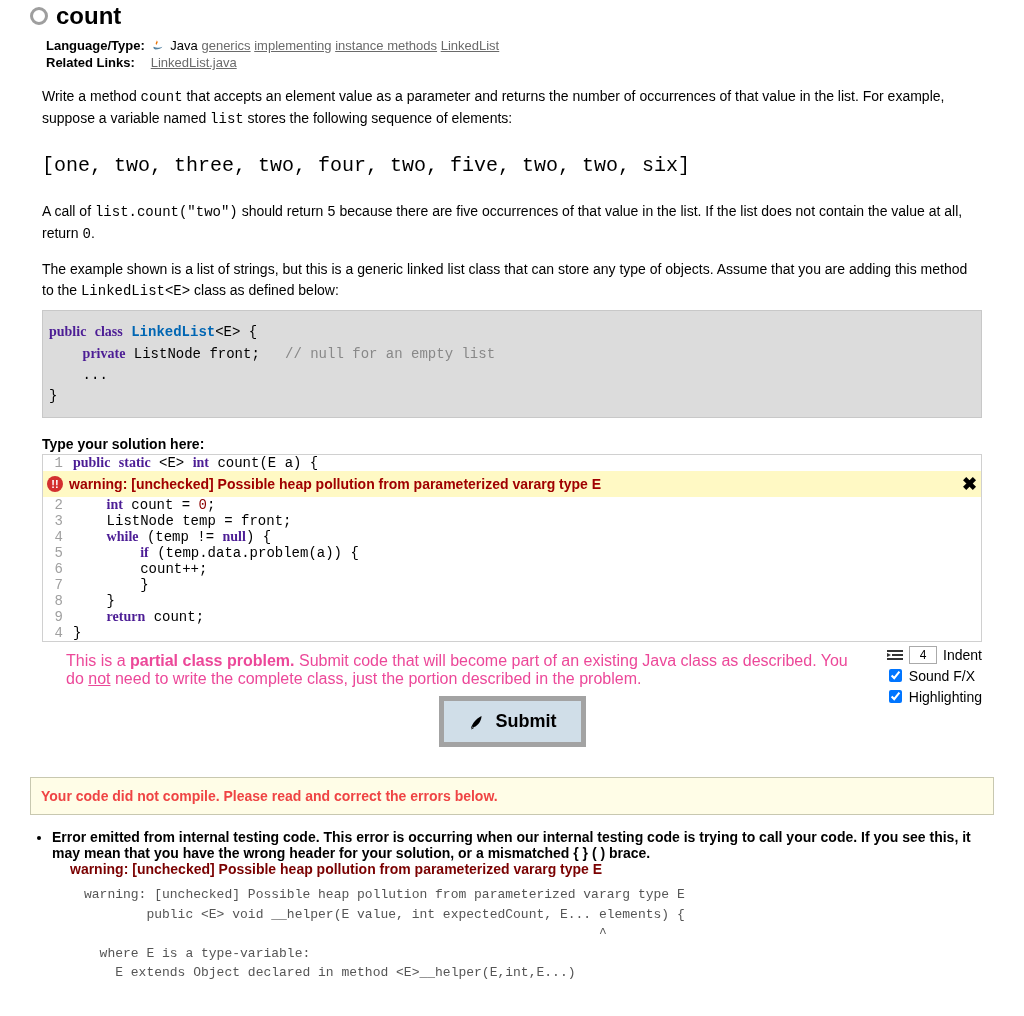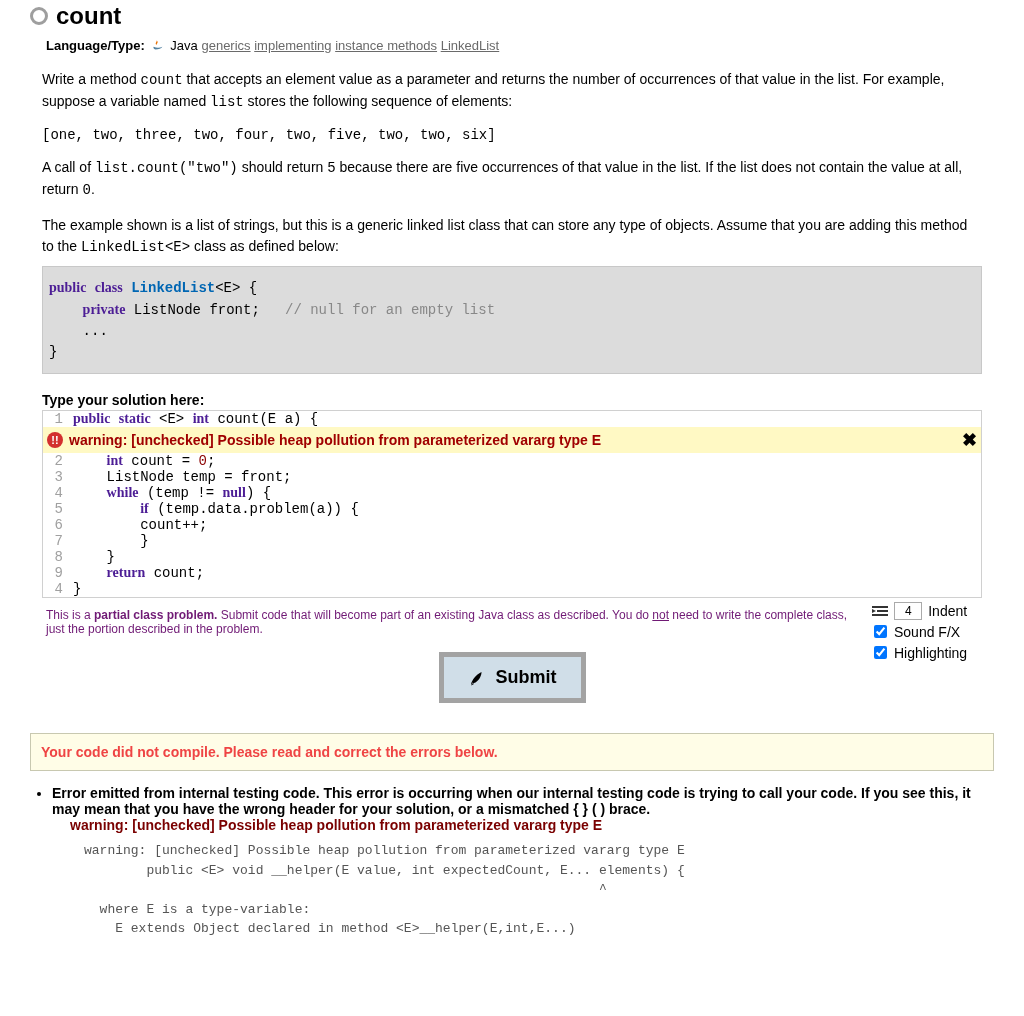--- a/index.html
+++ b/index.html
@@ -37,23 +37,23 @@
   a.link { color: #6a6a6a; text-decoration: underline; }
   .java-icon {
     display: inline-block;
     width: 14px; height: 14px;
     vertical-align: -2px;
     margin-right: 2px;
   }
   .desc { margin: 14px 12px 0 12px; line-height: 1.5; }
   code.inline, .mono { font-family: "Andale Mono","Courier New",monospace; }
   pre.example {
-    margin: 14px 12px;
+    margin: 24px 12px;
     font-family: "Andale Mono","Courier New",monospace;
-    font-size: 14px;
+    font-size: 20px;
   }
   pre.classbox {
     background: #dcdcdc;
     border: 1px solid #c8c8c8;
     margin: 8px 12px 18px 12px;
     padding: 10px 6px;
     font-family: "Andale Mono","Courier New",monospace;
     font-size: 14px;
     line-height: 1.5;
     white-space: pre;
@@ -100,23 +100,23 @@
     font-size: 11px; font-weight: bold;
   }
   .warning-close {
     margin-left: auto;
     font-weight: bold;
     font-size: 18px;
     cursor: pointer;
     color: #000;
   }
   .note {
-    margin: 6px 4px;
-    font-size: 12px;
-    color: #701a75;
+    margin: 6px 24px;
+    font-size: 16px;
+    color: #ec4899;
     max-width: 820px;
   }
   .ctrls-row {
     display: flex;
     align-items: flex-start;
     margin: 0 12px;
   }
   .submit-wrap { flex: 1; text-align: center; }
   button.submit {
     background: #d0dee8;
@@ -179,20 +179,24 @@
               <path d="M3 10 Q8 12 13 10 Q11 13 5 13 Q2 12 3 10 Z" fill="#5382a1"></path>
             </svg>
       </span>
       <span>Java</span>
       <a href="#" class="link">generics</a>
       <a href="#" class="link">implementing</a>
       <a href="#" class="link">instance methods</a>
       <a href="#" class="link">LinkedList</a>
     </td>
   </tr>
+  <tr>
+    <td>Related Links:</td>
+    <td><a href="#" class="link">LinkedList.java</a></td>
+  </tr>
 </tbody>
   </table>
 
 <p class="desc">
   <span>Write a method </span><code class="inline">count</code><span> that accepts an element value as a parameter and returns the number of occurrences of that value in the list. For example, suppose a variable named </span><code class="inline">list</code><span> stores the following sequence of elements:</span>
 </p>
 
 <pre class="example">[one, two, three, two, four, two, five, two, two, six]</pre>
 
 <p class="desc">

